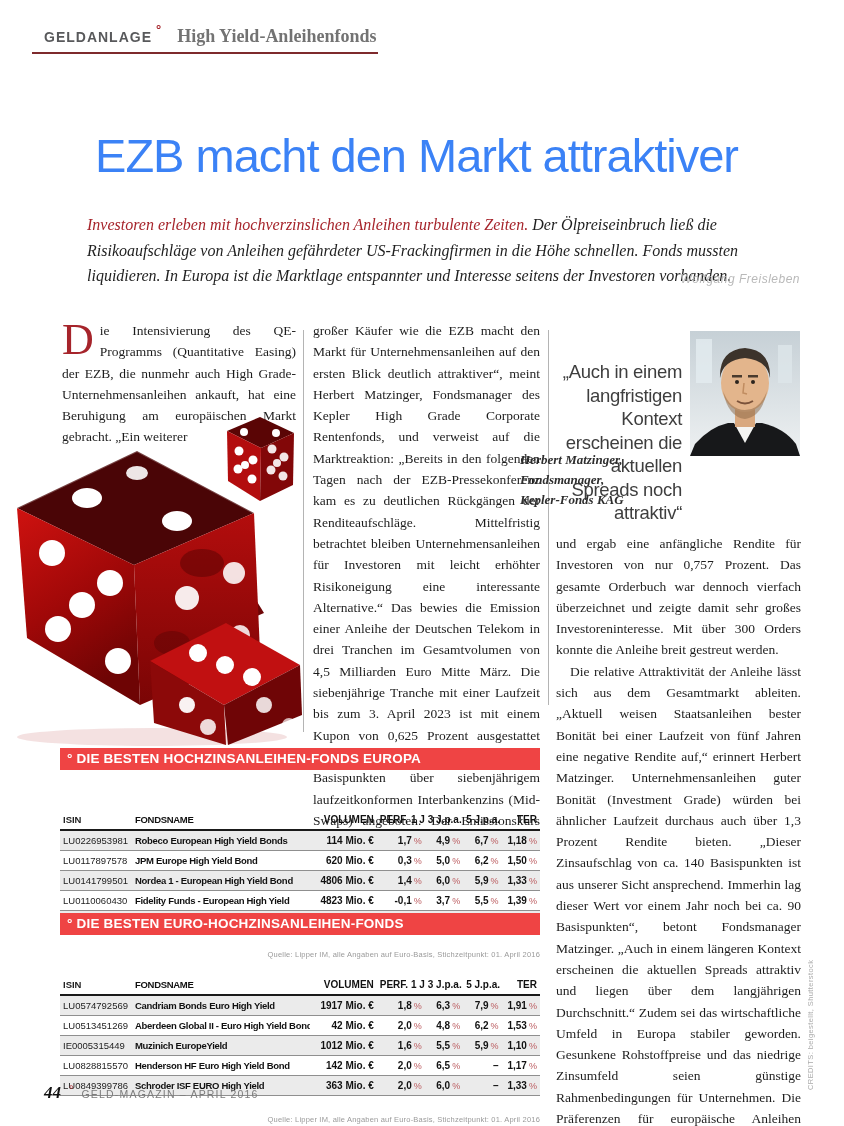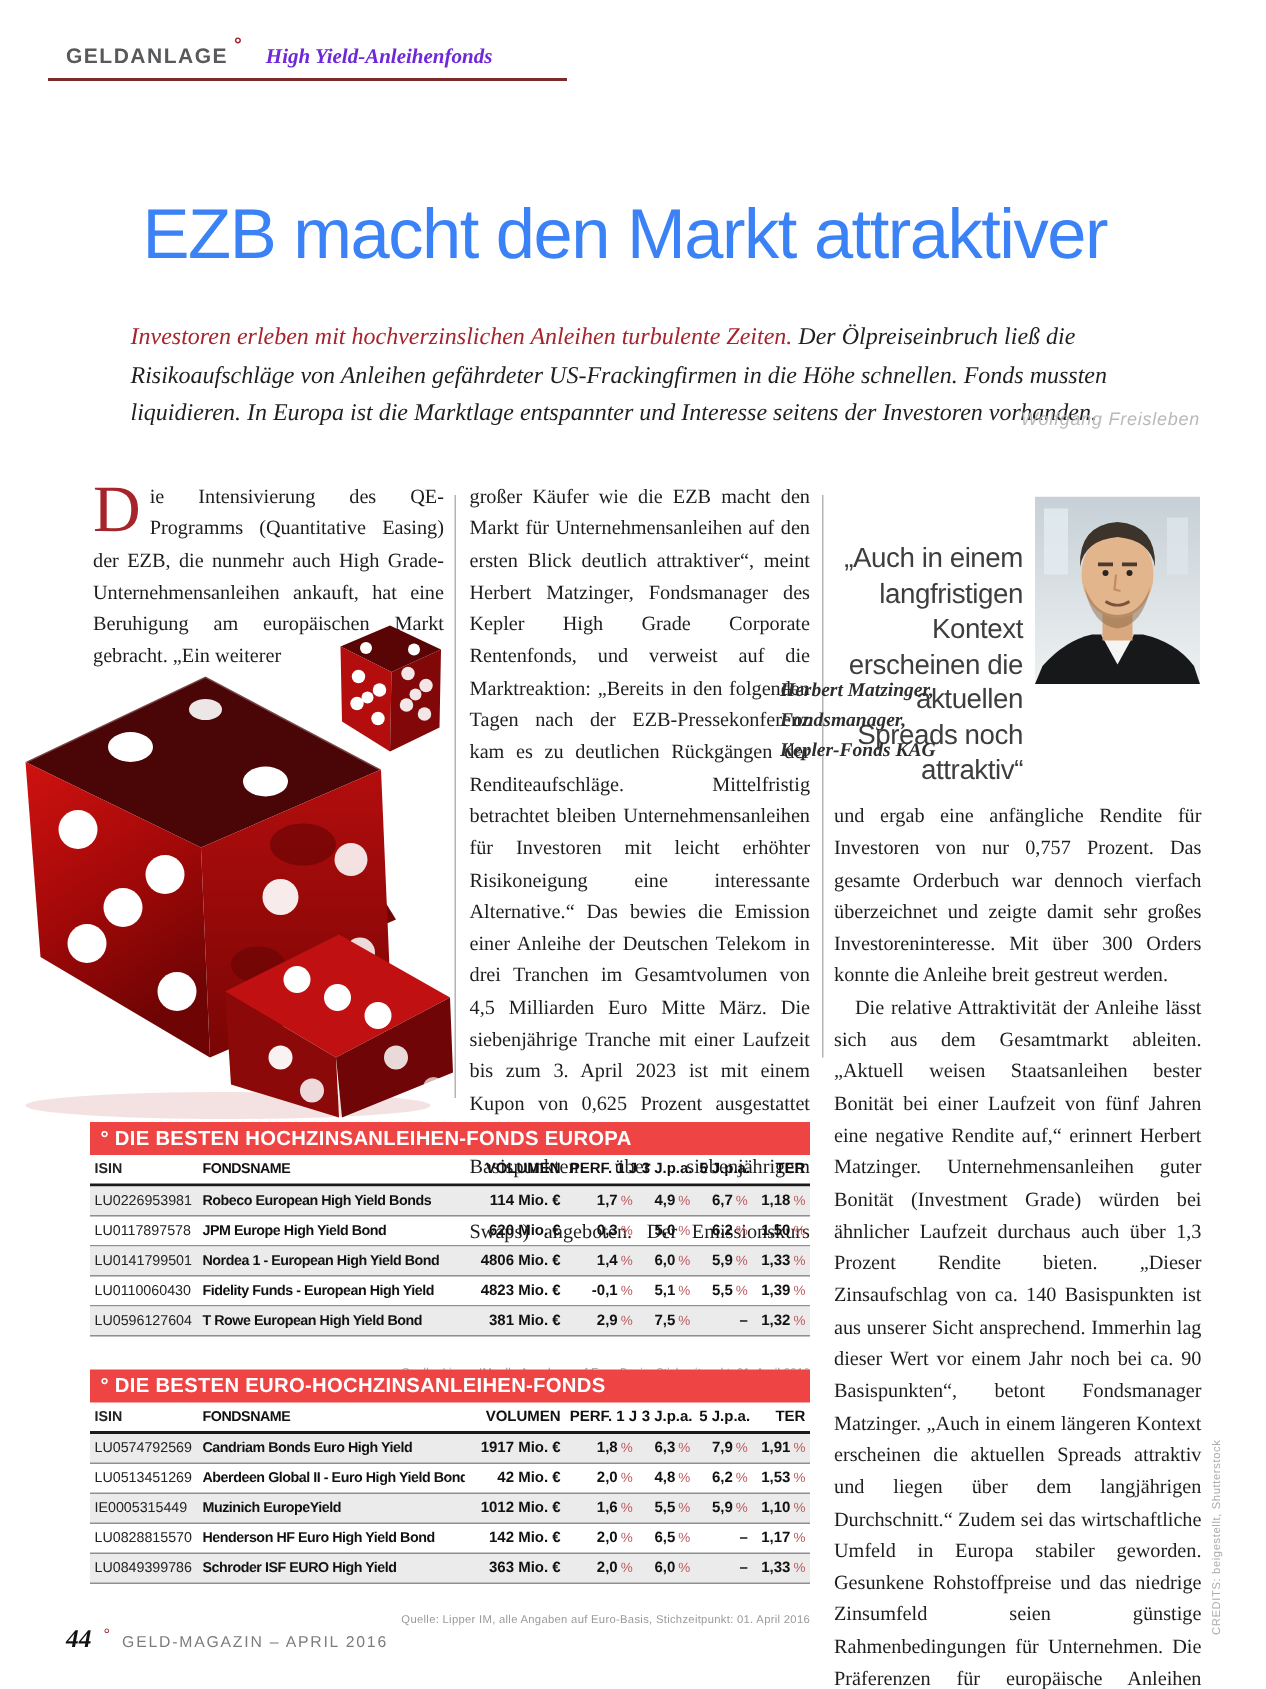--- a/index.html
+++ b/index.html
@@ -10,21 +10,21 @@
     font-family:"Liberation Serif", serif; color:#1c1c1c;
   }
   
   .kicker { position:absolute; left:44px; top:22px; white-space:nowrap; }
   .kicker .section {
     font-family:"Liberation Sans", sans-serif; font-weight:bold;
     font-size:14px; letter-spacing:1px; color:#58595b;
   }
   .kicker .deg { color:#a6242b; font-family:"Liberation Sans",sans-serif; font-size:13px; vertical-align:8px; font-weight:bold; }
   .kicker .topic {
-    font-style:italic; font-weight:bold; font-size:14px; color:#6d28d9; margin-left:12px;
+    font-weight:bold; font-size:18px; color:#737373; margin-left:12px;
   }
   .kicker-rule { position:absolute; left:32px; top:52px; width:346px; height:2px; background:#7e2a2c; }
   
   .headline {
     position:absolute; left:44px; top:128px; width:745px;
     font-family:"Liberation Sans", sans-serif; font-weight:300;
     font-size:47px; letter-spacing:-1px; color:#3b82f6;text-align:center;
   }
   .intro { position:absolute; left:87px; top:212px; width:700px;
     font-style:italic; font-size:16px; line-height:25.5px; color:#1f1f1f; }
@@ -56,21 +56,21 @@
   .dice { position:absolute; left:2px; top:413px; width:305px; height:334px; }
   
   .fund-table { position:absolute; left:60px; width:480px;
     font-family:"Liberation Sans", sans-serif; }
   .fund-table.t1 { top:748px; }
   .fund-table.t2 { top:913px; }
   .t-title { height:22px; line-height:22px; background:#ef4444; color:#ffffff;
     font-weight:bold; font-size:13.5px; letter-spacing:.2px; padding-left:7px; }
   .t-head, .t-row { display:grid;
     grid-template-columns:15% 37% 14% 10% 8% 8% 8%; align-items:center; }
-  .t-head { height:21px; border-bottom:2px solid #1a1a1a; }
+  .t-head { height:21px; border-bottom:2px solid #1a1a1a;margin-top:40px; }
   .t-head .cell { font-size:9.5px; font-weight:bold; color:#111; white-space:nowrap; }
   .t-row { height:20px; border-bottom:1px solid #8f8f8f; }
   .t-row.odd { background:#ebebeb; }
   .cell { padding:0 3px; overflow:hidden; white-space:nowrap; }
   .cell.c0 { font-size:9.5px; color:#222; }
   .cell.c1 { font-size:9.5px; font-weight:bold; color:#111; letter-spacing:-.3px; }
   .cell.c2,.cell.c3,.cell.c4,.cell.c5,.cell.c6 { text-align:right; font-size:10px; font-weight:bold; color:#111; }
   .cell .pct { color:#bb5a5e; font-weight:normal; font-size:9px; margin-left:2px; }
   .t-source { text-align:right; font-size:7.5px; color:#9a9a9a; margin-top:19px; letter-spacing:.2px; }
   
@@ -250,21 +250,21 @@
           <div class="cell c3"><span>1,4</span><span class="pct">%</span></div>
           <div class="cell c4"><span>6,0</span><span class="pct">%</span></div>
           <div class="cell c5"><span>5,9</span><span class="pct">%</span></div>
           <div class="cell c6"><span>1,33</span><span class="pct">%</span></div>
         </div>
         <div class="t-row even">
           <div class="cell c0">LU0110060430</div>
           <div class="cell c1">Fidelity Funds - European High Yield</div>
           <div class="cell c2">4823 Mio. €</div>
           <div class="cell c3"><span>-0,1</span><span class="pct">%</span></div>
-          <div class="cell c4"><span>5,1</span><span class="pct">%</span></div>
+          <div class="cell c4"><span>3,7</span><span class="pct">%</span></div>
           <div class="cell c5"><span>5,5</span><span class="pct">%</span></div>
           <div class="cell c6"><span>1,39</span><span class="pct">%</span></div>
         </div>
         <div class="t-row odd">
           <div class="cell c0">LU0596127604</div>
           <div class="cell c1">T Rowe European High Yield Bond</div>
           <div class="cell c2">381 Mio. €</div>
           <div class="cell c3"><span>2,9</span><span class="pct">%</span></div>
           <div class="cell c4"><span>7,5</span><span class="pct">%</span></div>
           <div class="cell c5">–</div>

